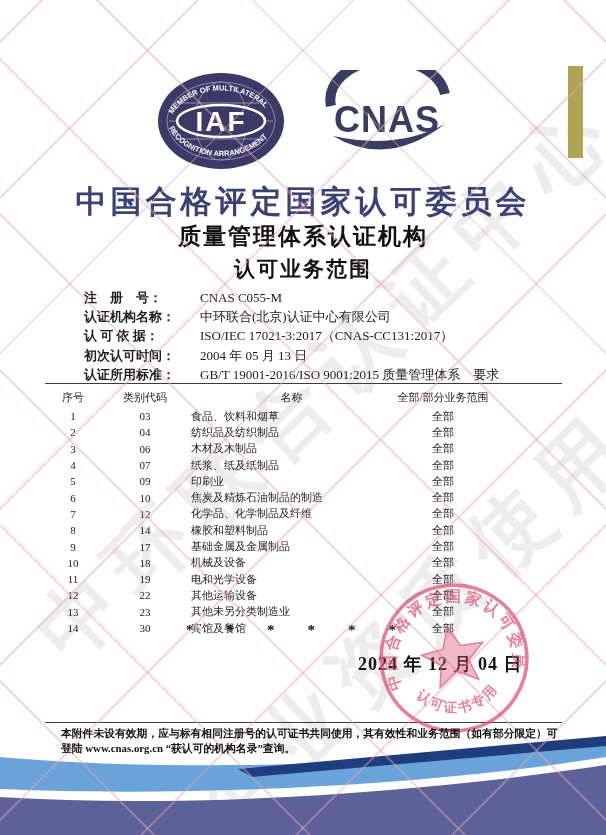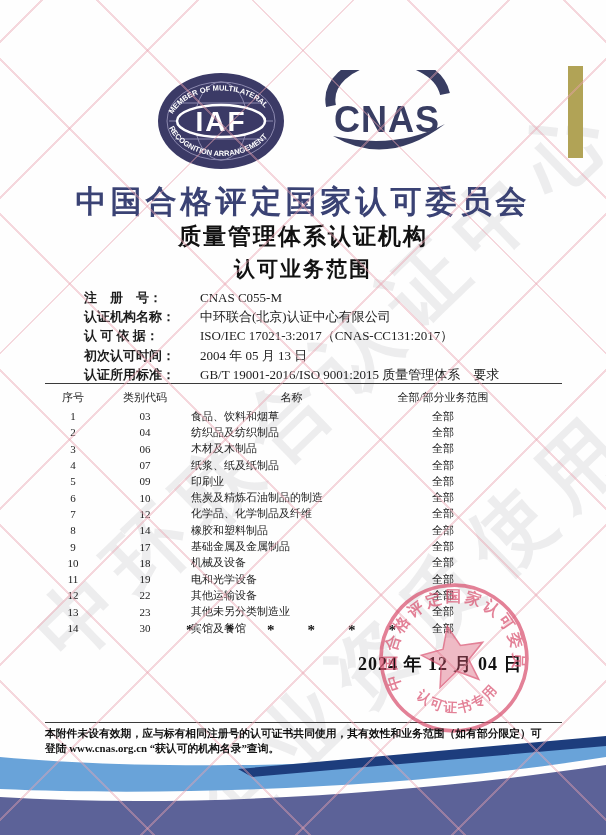--- a/index.html
+++ b/index.html
@@ -53,21 +53,21 @@
   .c-name{text-align:left;padding-left:2px;}
   .h-name{text-align:center;}
   .c-scope,.h-scope{text-align:center;padding-right:70px;}
   
   .stars{position:absolute;left:186px;top:622px;width:210px;display:flex;justify-content:space-between;z-index:2;
     font-size:15px;font-weight:bold;color:#111;}
   .issue-date{position:absolute;left:358px;top:652px;z-index:2;font-size:18px;font-weight:600;letter-spacing:1px;color:#111;}
   
   .stamp{position:absolute;left:376px;top:580px;width:156px;height:156px;z-index:4;opacity:.72;transform:rotate(-12deg);}
   
-  .footer-note{position:absolute;left:45px;top:726px;width:517px;z-index:5;font-size:10.8px;line-height:15px;color:#111;font-weight:600;}
+  .footer-note{position:absolute;left:61px;top:726px;width:517px;z-index:5;font-size:10.8px;line-height:15px;color:#111;font-weight:600;}
   .fn-line2{display:flex;justify-content:flex-start;}
   .footer-art{position:absolute;left:0;top:735px;width:606px;height:100px;z-index:2;}
 </style>
 </head>
 <body>
 
 <div class="page">
 
   <div class="wm-text wm1">中环联合认证中心</div>
   <div class="wm-text wm2">企业资质使用</div>

